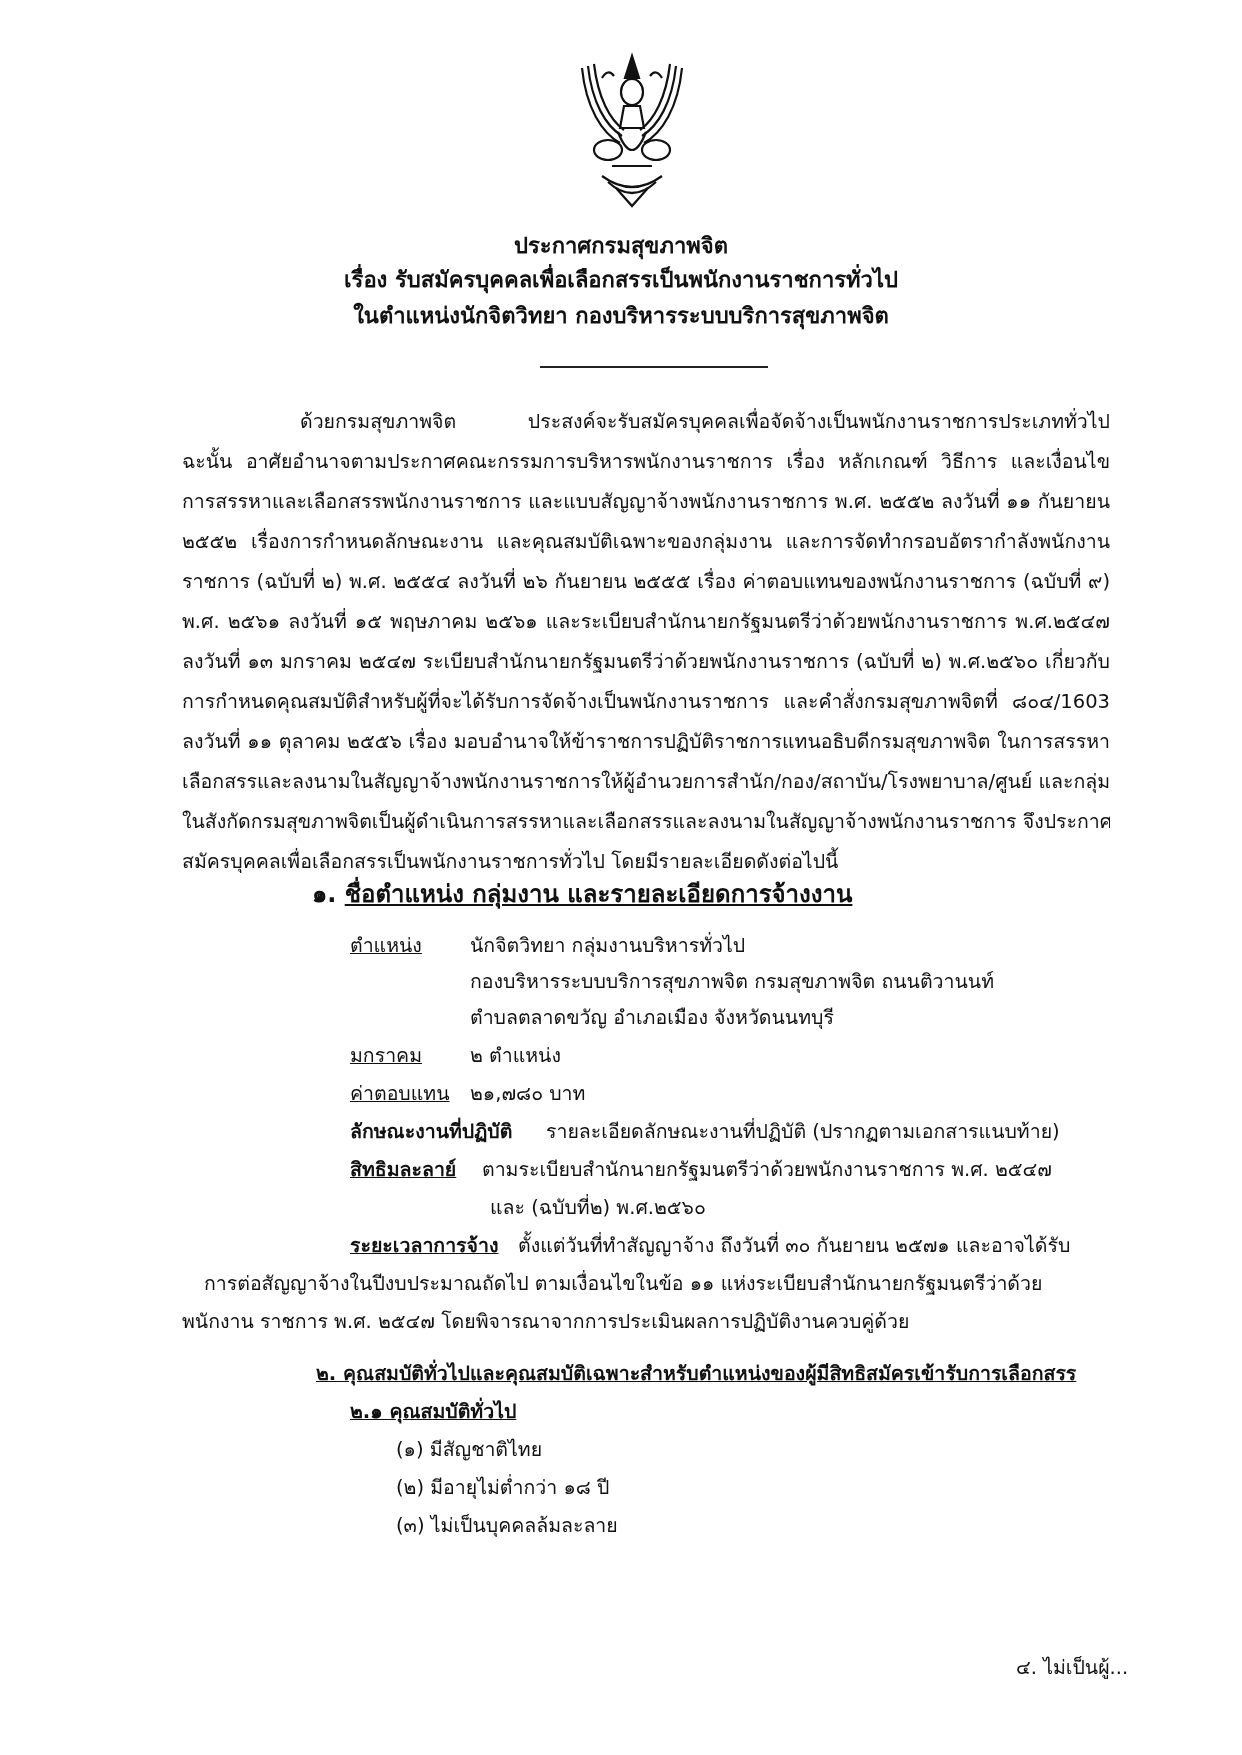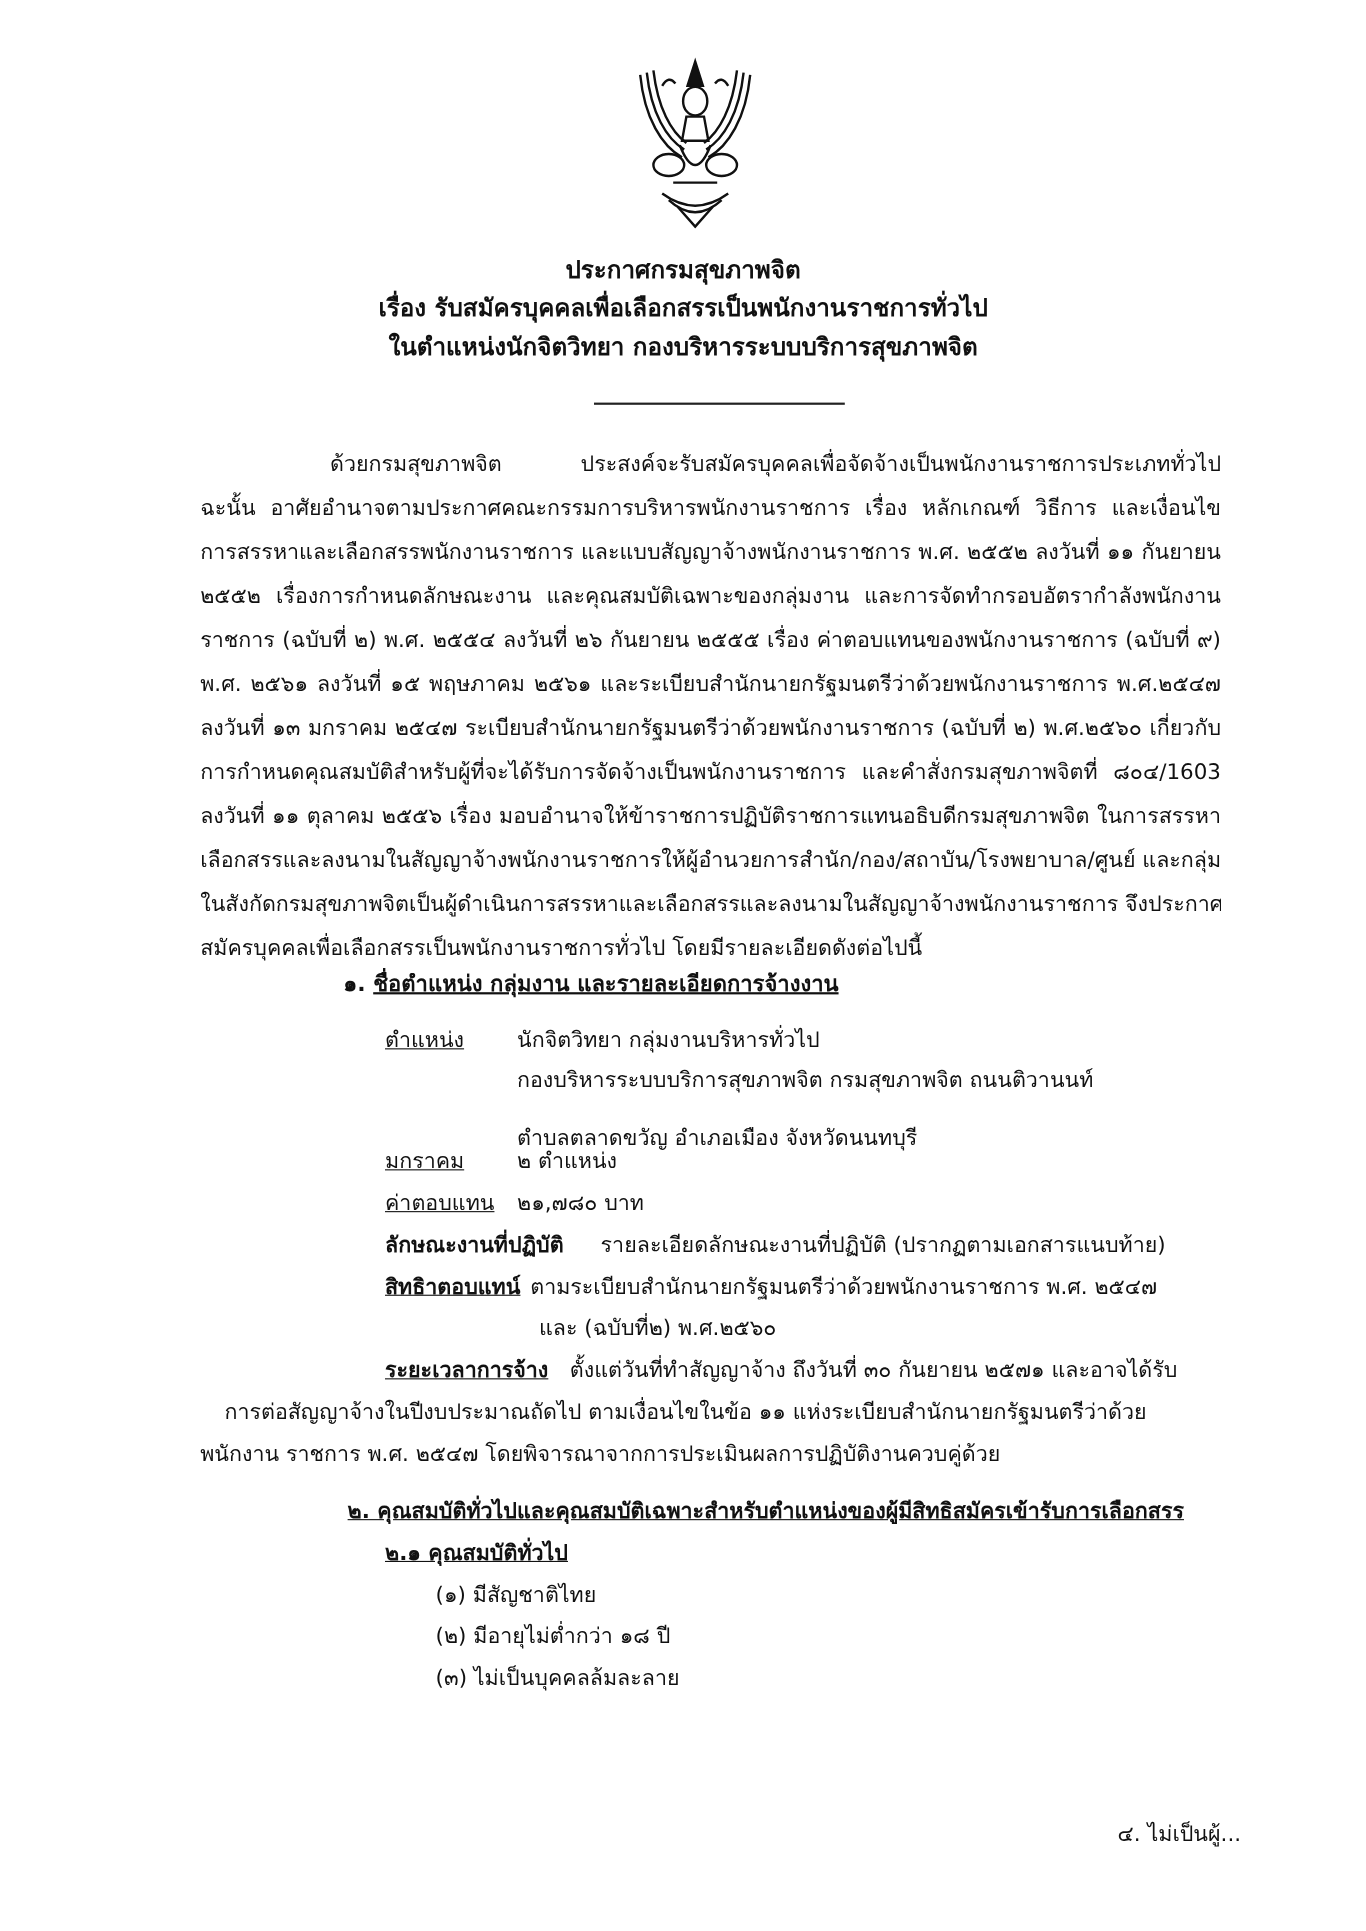--- a/index.html
+++ b/index.html
@@ -60,40 +60,40 @@
     <span class="line">ราชการ (ฉบับที่ ๒) พ.ศ. ๒๕๕๔ ลงวันที่ ๒๖ กันยายน ๒๕๕๕ เรื่อง ค่าตอบแทนของพนักงานราชการ (ฉบับที่ ๙)</span>
     <span class="line">พ.ศ. ๒๕๖๑ ลงวันที่ ๑๕ พฤษภาคม ๒๕๖๑ และระเบียบสำนักนายกรัฐมนตรีว่าด้วยพนักงานราชการ พ.ศ.๒๕๔๗</span>
     <span class="line">ลงวันที่ ๑๓ มกราคม ๒๕๔๗ ระเบียบสำนักนายกรัฐมนตรีว่าด้วยพนักงานราชการ (ฉบับที่ ๒)  พ.ศ.๒๕๖๐ เกี่ยวกับ</span>
     <span class="line">การกำหนดคุณสมบัติสำหรับผู้ที่จะได้รับการจัดจ้างเป็นพนักงานราชการ และคำสั่งกรมสุขภาพจิตที่ ๘๐๔/1603</span>
     <span class="line">ลงวันที่ ๑๑ ตุลาคม ๒๕๕๖  เรื่อง  มอบอำนาจให้ข้าราชการปฏิบัติราชการแทนอธิบดีกรมสุขภาพจิต ในการสรรหา</span>
     <span class="line">เลือกสรรและลงนามในสัญญาจ้างพนักงานราชการให้ผู้อำนวยการสำนัก/กอง/สถาบัน/โรงพยาบาล/ศูนย์ และกลุ่ม</span>
     <span class="line">ในสังกัดกรมสุขภาพจิตเป็นผู้ดำเนินการสรรหาและเลือกสรรและลงนามในสัญญาจ้างพนักงานราชการ จึงประกาศรับ</span>
     <span class="line line-last">สมัครบุคคลเพื่อเลือกสรรเป็นพนักงานราชการทั่วไป โดยมีรายละเอียดดังต่อไปนี้</span>
   </div>
 
-  <div class="abs b" style="left:312px; top:874px; font-size:20px;">
+  <div class="abs b" style="left:312px; top:874px; font-size:24px;">
     <span>๑.</span>
     <span class="u">ชื่อตำแหน่ง กลุ่มงาน และรายละเอียดการจ้างงาน</span>
   </div>
 
   <div class="abs u" style="left:350px; top:926px;">ตำแหน่ง</div>
   <div class="abs" style="left:470px; top:926px;">นักจิตวิทยา กลุ่มงานบริหารทั่วไป</div>
   <div class="abs" style="left:470px; top:962px;">กองบริหารระบบบริการสุขภาพจิต กรมสุขภาพจิต ถนนติวานนท์</div>
-  <div class="abs" style="left:470px; top:998px;margin-top:17px;">ตำบลตลาดขวัญ  อำเภอเมือง  จังหวัดนนทบุรี</div>
+  <div class="abs" style="left:470px; top:998px;">ตำบลตลาดขวัญ  อำเภอเมือง  จังหวัดนนทบุรี</div>
 
   <div class="abs u" style="left:350px; top:1036px;">มกราคม</div>
   <div class="abs" style="left:470px; top:1036px;">๒ ตำแหน่ง</div>
 
   <div class="abs u" style="left:350px; top:1074px;">ค่าตอบแทน</div>
   <div class="abs" style="left:470px; top:1074px;">๒๑,๗๘๐  บาท</div>
 
   <div class="abs b" style="left:350px; top:1112px;">ลักษณะงานที่ปฏิบัติ</div>
   <div class="abs" style="left:546px; top:1112px;">รายละเอียดลักษณะงานที่ปฏิบัติ  (ปรากฏตามเอกสารแนบท้าย)</div>
 
-  <div class="abs b u" style="left:350px; top:1150px;">สิทธิาตอบแทน์</div>
+  <div class="abs b u" style="left:350px; top:1150px;">สิทธิมละลาย์</div>
   <div class="abs" style="left:482px; top:1150px;">ตามระเบียบสำนักนายกรัฐมนตรีว่าด้วยพนักงานราชการ พ.ศ. ๒๕๔๗</div>
   <div class="abs" style="left:490px; top:1188px;">และ (ฉบับที่๒) พ.ศ.๒๕๖๐</div>
 
   <div class="abs b u" style="left:350px; top:1226px;">ระยะเวลาการจ้าง</div>
   <div class="abs" style="left:518px; top:1226px;">ตั้งแต่วันที่ทำสัญญาจ้าง ถึงวันที่ ๓๐ กันยายน ๒๕๗๑ และอาจได้รับ</div>
   <div class="abs" style="left:182px; top:1264px;margin-left:22px;">การต่อสัญญาจ้างในปีงบประมาณถัดไป ตามเงื่อนไขในข้อ ๑๑ แห่งระเบียบสำนักนายกรัฐมนตรีว่าด้วย</div>
   <div class="abs" style="left:182px; top:1302px;">พนักงาน ราชการ พ.ศ. ๒๕๔๗ โดยพิจารณาจากการประเมินผลการปฏิบัติงานควบคู่ด้วย</div>
 
   <div class="abs b u" style="left:316px; top:1354px;">๒. คุณสมบัติทั่วไปและคุณสมบัติเฉพาะสำหรับตำแหน่งของผู้มีสิทธิสมัครเข้ารับการเลือกสรร</div>
   <div class="abs b u" style="left:350px; top:1392px;">๒.๑ คุณสมบัติทั่วไป</div>

